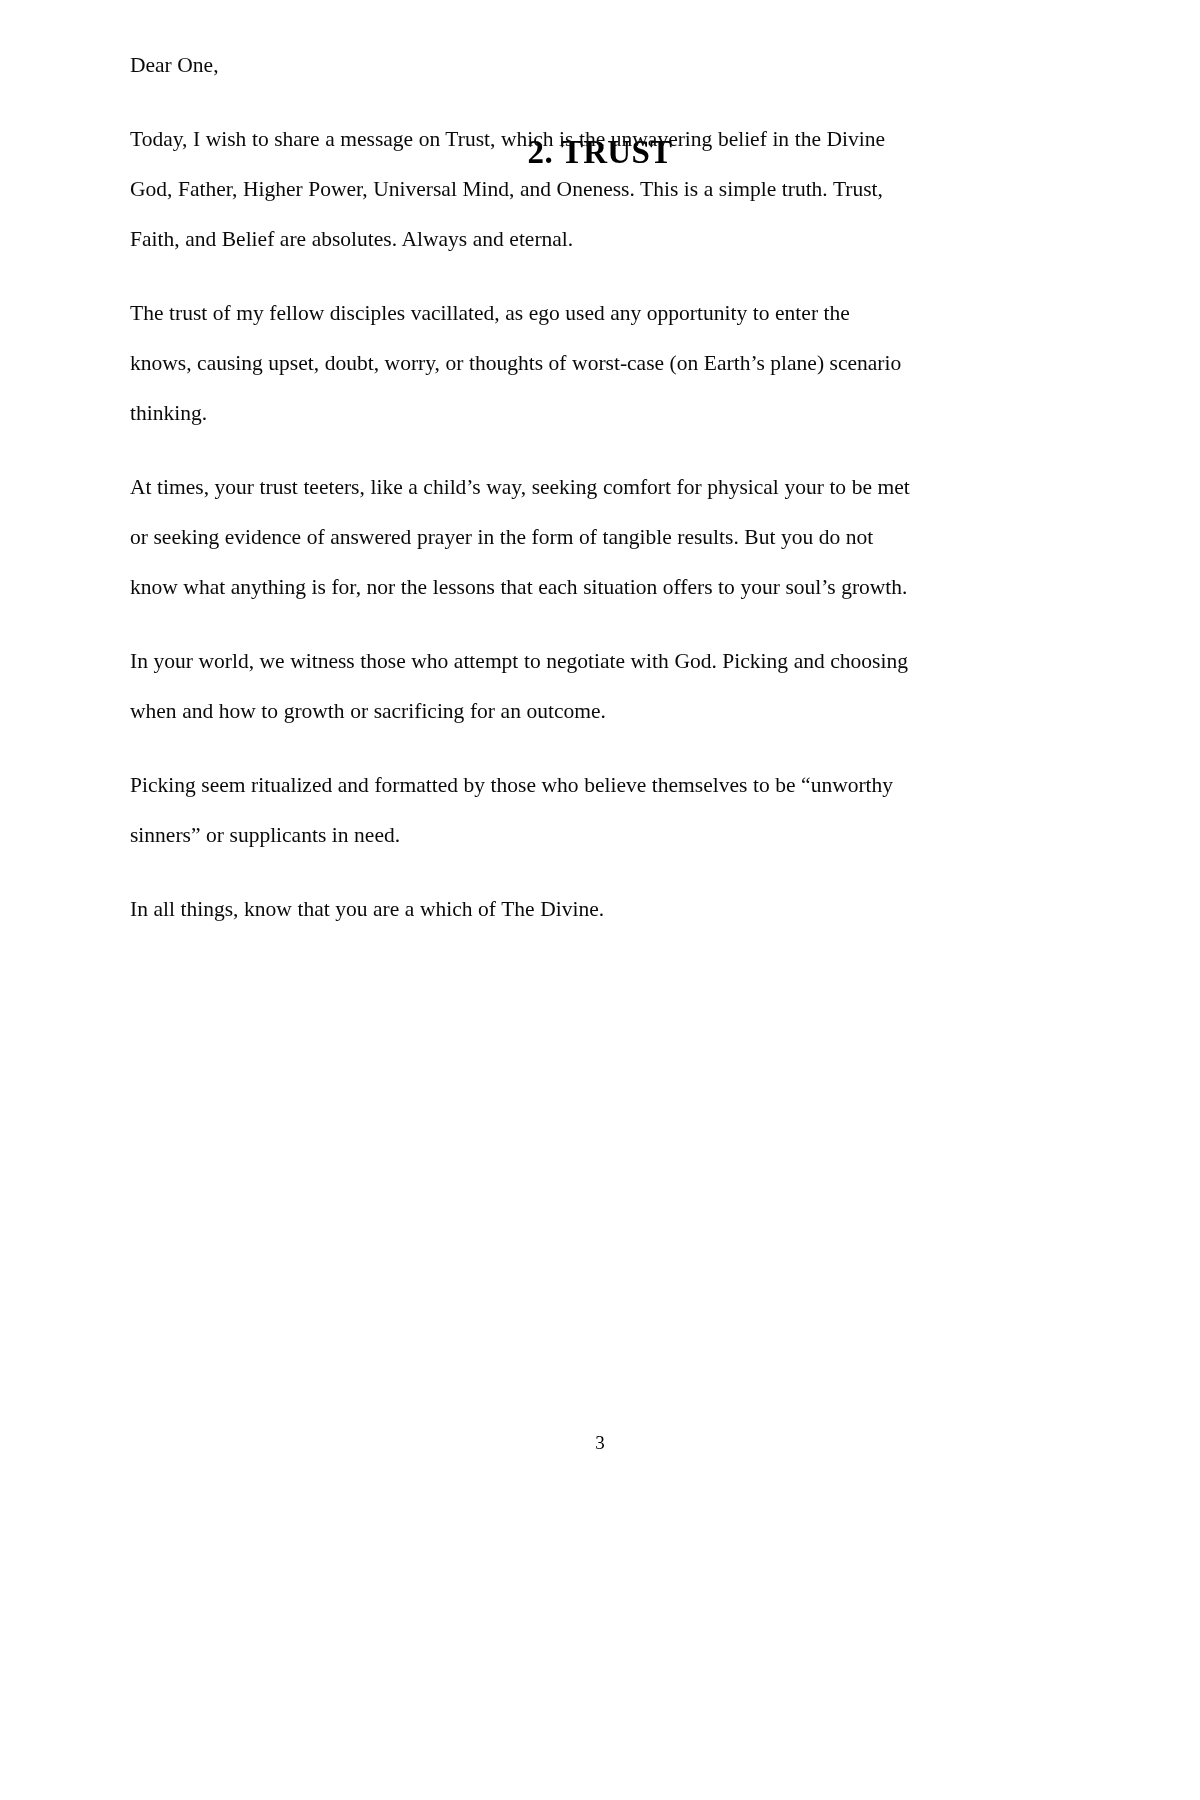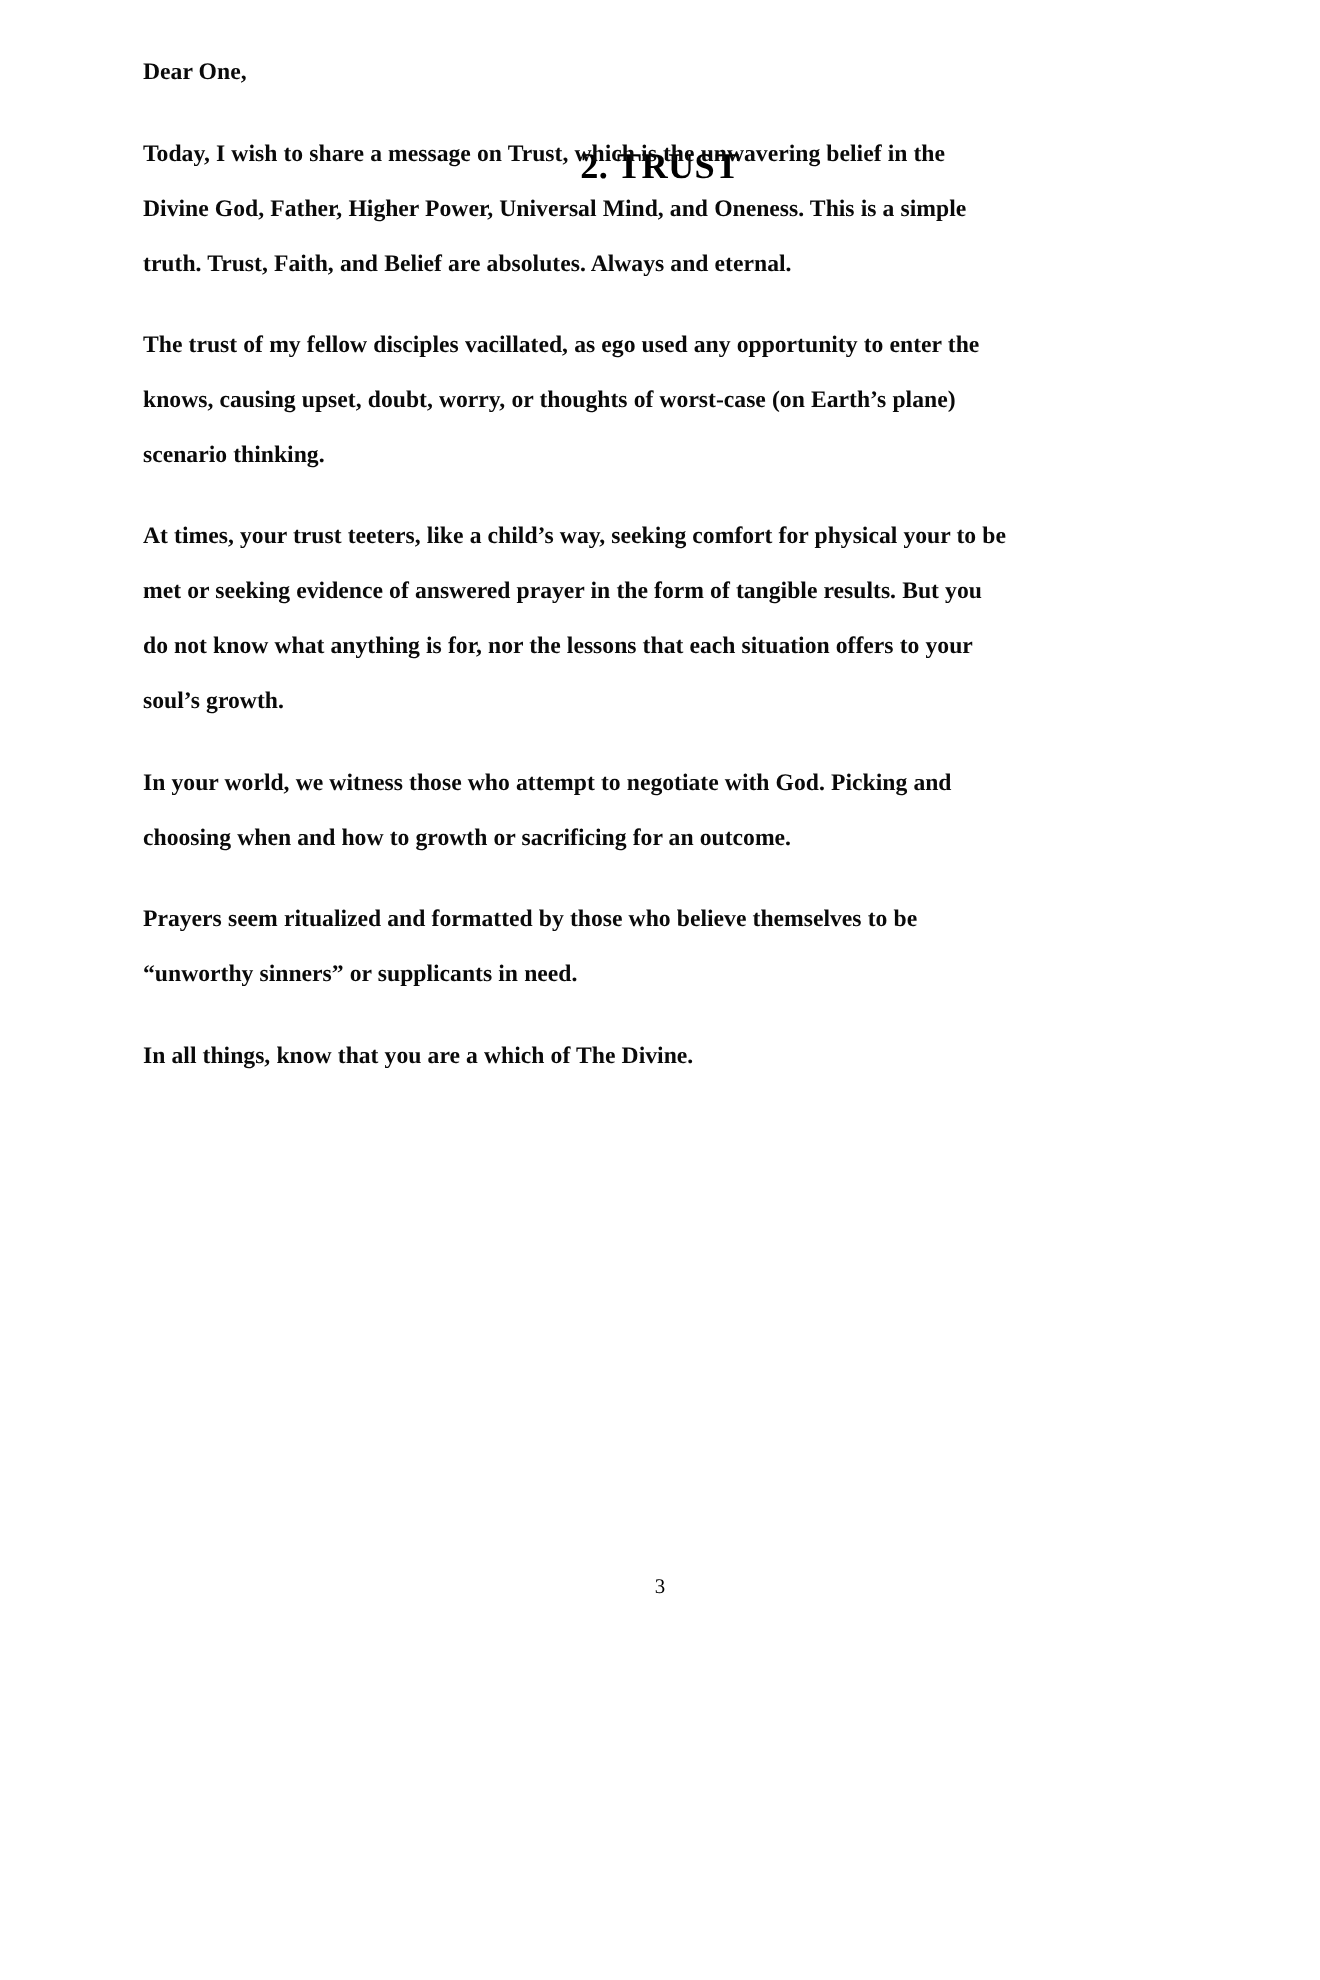--- a/index.html
+++ b/index.html
@@ -14,21 +14,20 @@
     background: #ffffff;
     margin: 0 auto;
     overflow: hidden;
     box-sizing: border-box;
   }
   .content {
     position: absolute;
     left: 130px;
     top: 0;
     width: 786px;
-    font-weight: bold;
   }
   .chapter-title {
     font-family: "Liberation Serif", "DejaVu Serif", serif;
     font-weight: bold;
     font-size: 33px;
     text-align: center;
     color: #000000;
     margin: 0;
     padding-top: 134px;
     letter-spacing: 0.3px;
@@ -72,21 +71,21 @@
       <p class="para">Dear One,</p>
 
       <p class="para">Today, I wish to share a message on Trust, which is the unwavering belief in the Divine God, Father, Higher Power, Universal Mind, and Oneness. This is a simple truth. Trust, Faith, and Belief are absolutes. Always and eternal.</p>
 
       <p class="para">The trust of my fellow disciples vacillated, as ego used any opportunity to enter the knows, causing upset, doubt, worry, or thoughts of worst-case (on Earth’s plane) scenario thinking.</p>
 
       <p class="para">At times, your trust teeters, like a child’s way, seeking comfort for physical your to be met or seeking evidence of answered prayer in the form of tangible results. But you do not know what anything is for, nor the lessons that each situation offers to your soul’s growth.</p>
 
       <p class="para">In your world, we witness those who attempt to negotiate with God. Picking and choosing when and how to growth or sacrificing for an outcome.</p>
 
-      <p class="para">Prayers seem ritualized and formatted by those who believe themselves to be “unworthy sinners” or supplicants in need.</p>
+      <p class="para">Picking seem ritualized and formatted by those who believe themselves to be “unworthy sinners” or supplicants in need.</p>
 
 
       <p class="para tight">In all things, know that you are a which of The Divine.</p>
 
     </div>
   </div>
 
   <div class="page-number">3</div>
 
 </div>

